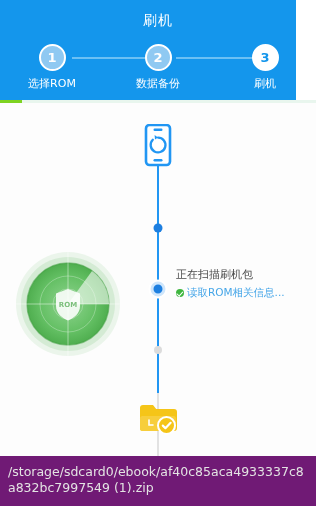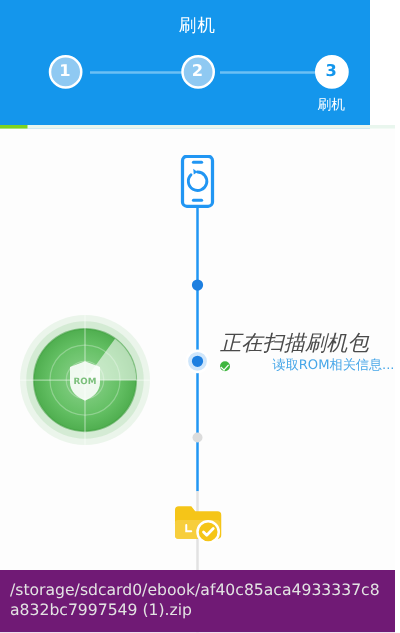--- a/index.html
+++ b/index.html
@@ -183,35 +183,33 @@
   }
 
   
   .status-block {
     position: absolute;
     left: 176px;
     top: 165px;
     width: 132px;
   }
   .status-main {
-    font-size: 17px;
+    font-size: 11px;
     color: #4a4a4a;
     line-height: 14px;
     white-space: nowrap;
-    font-style: italic;
   }
   .status-sub {
     margin-top: 4px;
     font-size: 10.5px;
     color: #46a6e8;
     line-height: 13px;
     white-space: nowrap;
     display: flex;
     align-items: center;
-    gap: 31px;
   }
   .sub-bullet {
     display: inline-block;
     width: 8px; height: 8px;
     border-radius: 50%;
     background: #3fb63f;
     margin-right: 3px;
     flex: 0 0 auto;
     position: relative;
   }
@@ -248,24 +246,26 @@
 
     <div class="header-title">刷机</div>
 
     <div class="stepper">
 
       <div class="step-line l1"></div>
       <div class="step-line l2"></div>
 
       <div class="step s1">
         <div class="step-circle done">1</div>
+        <div class="step-label">选择ROM</div>
       </div>
 
       <div class="step s2">
         <div class="step-circle done">2</div>
+        <div class="step-label">数据备份</div>
       </div>
 
       <div class="step s3">
         <div class="step-circle active">3</div>
         <div class="step-label">刷机</div>
       </div>
 
     </div>
   </div>
 

